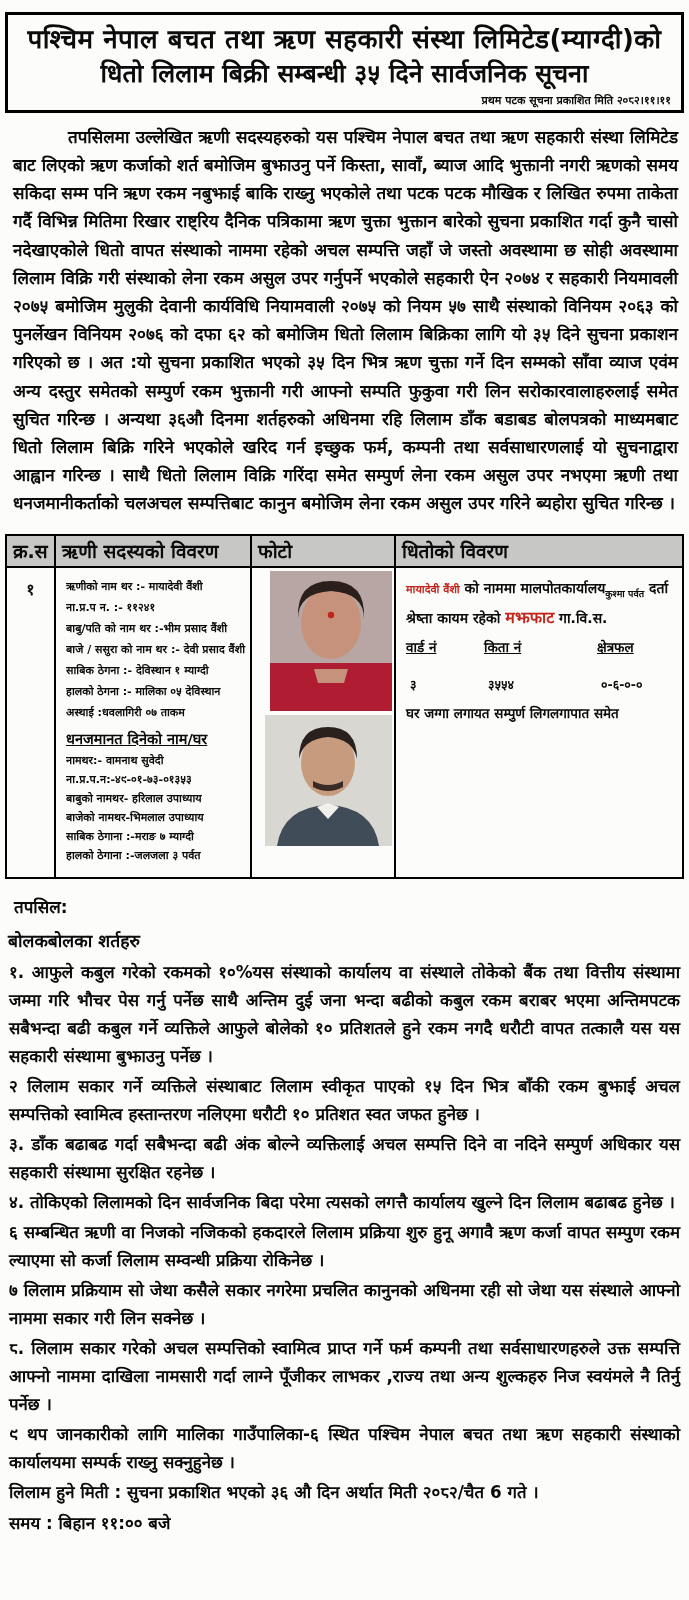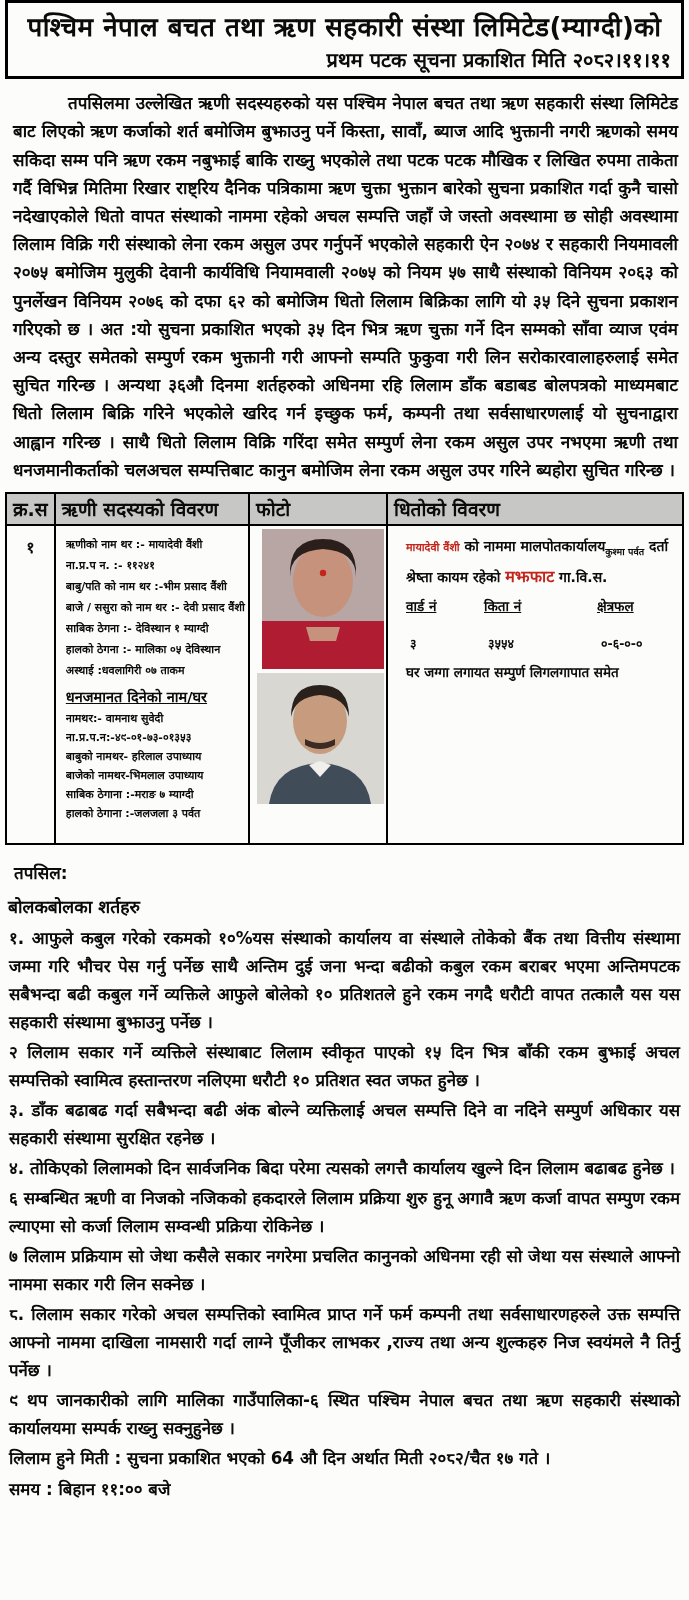--- a/index.html
+++ b/index.html
@@ -9,54 +9,54 @@
     width:689px; min-height:1600px;
     margin:0 auto;
     background:#fcfcfa;
     color:#0b0b0b;
     font-family:"DejaVu Sans", "Liberation Sans", sans-serif;
     font-weight:bold;
     overflow:hidden;
   }
   
   .title-box {
-    margin:0 5px 0 5px;
+    margin:12px 5px 0 5px;
     border:3px solid #000;
     padding:7px 10px 3px 10px;
     text-align:center;
   }
   .title-line1 { font-size:26px; line-height:1.35; letter-spacing:0.5px; }
   .title-line2 { font-size:25px; line-height:1.35; }
-  .pub-date { font-size:20px; text-align:right; margin-top:1px; }
+  .pub-date { font-size:11px; text-align:right; margin-top:1px; }
   
   .body-par {
     padding:10px 11px 6px 13px;
     font-size:17px; line-height:28.2px;
     text-align:justify; text-indent:55px;
   }
   
-  table.loan { border-collapse:collapse; width:679px; margin:2px 0 0 5px; }
+  table.loan { border-collapse:collapse; width:679px; margin:10px 0 0 5px; }
   table.loan th, table.loan td { border:2px solid #000; vertical-align:top; }
   table.loan th {
     background:#c7c7c5;
     font-size:19px; padding:2px 6px; text-align:left; height:28px;
   }
   th.c-sn { text-align:center; width:50px; }
   th.c-member { text-align:center; width:203px; }
   th.c-photo { width:170px; }
   th.c-coll { width:254px; }
   td.sn-cell { text-align:center; font-size:16px; padding-top:10px; }
-  td.member-cell { padding:8px 2px 20px 10px; }
+  td.member-cell { padding:8px 2px 12px 10px; }
   .mline { font-size:11px; line-height:21px; font-weight:600; white-space:nowrap; overflow:hidden; }
   .g-heading { font-size:14.5px; font-weight:bold; text-decoration:underline; margin:5px 0 3px 0; }
   .gline { font-size:11px; line-height:19px; font-weight:700; white-space:nowrap; overflow:hidden; }
   td.photo-cell { padding:3px 2px; }
   .photo-stack { display:flex; flex-direction:column; align-items:flex-end; gap:4px; }
   .photo-stack svg { display:block; }
-  td.coll-cell { padding:8px 6px 4px 18px; font-size:14px; line-height:25px; }
+  td.coll-cell { padding:8px 6px 4px 10px; font-size:14px; line-height:25px; }
   .red { color:#c2251c; }
   .owner-name { font-size:11px; font-weight:bold; }
   .office-sub { font-size:9.5px; vertical-align:sub; }
   .vdc-name { font-size:16px; font-weight:bold; }
   .coll-grid { display:grid; grid-template-columns:70px 105px 79px; margin-top:4px;gap:8px; }
   .coll-grid .hd { text-decoration:underline; font-size:13.5px; }
   .coll-grid .vl { font-size:12.5px; padding:4px 0 2px 4px; font-weight:600; }
   .coll-note { font-size:13.5px; margin-top:2px; }
   
   .tapsil { font-size:17px; margin:16px 0 10px 14px; }
@@ -64,20 +64,21 @@
   .cond { font-size:16.8px; line-height:28px; text-align:justify; padding:0 9px; margin:2px 0; }
   .meta { font-size:16.8px; line-height:29px; padding:0 9px; margin-top:2px; }
 </style>
 </head>
 <body>
 
 <div class="page">
 
   <div class="title-box">
     <div class="title-line1">पश्चिम नेपाल बचत तथा ऋण सहकारी संस्था लिमिटेड(म्याग्दी)को</div>
+    <div class="title-line2">धितो लिलाम बिक्री सम्बन्धी ३५ दिने सार्वजनिक सूचना</div>
     <div class="pub-date">प्रथम पटक सूचना प्रकाशित मिति २०८२।११।११</div>
   </div>
 
   <p class="body-par">तपसिलमा उल्लेखित ऋणी सदस्यहरुको यस पश्चिम नेपाल बचत तथा ऋण सहकारी संस्था लिमिटेड बाट लिएको ऋण कर्जाको शर्त बमोजिम बुझाउनु पर्ने किस्ता, सावाँ, ब्याज आदि भुक्तानी नगरी ऋणको समय सकिदा सम्म पनि ऋण रकम नबुझाई बाकि राख्नु भएकोले तथा पटक पटक मौखिक र लिखित रुपमा ताकेता गर्दै विभिन्न मितिमा रिखार राष्ट्रिय दैनिक पत्रिकामा ऋण चुक्ता भुक्तान बारेको सुचना प्रकाशित गर्दा कुनै चासो नदेखाएकोले धितो वापत संस्थाको नाममा रहेको अचल सम्पत्ति जहाँ जे जस्तो अवस्थामा छ सोही अवस्थामा लिलाम विक्रि गरी संस्थाको लेना रकम असुल उपर गर्नुपर्ने भएकोले सहकारी ऐन २०७४ र सहकारी नियमावली २०७५ बमोजिम मुलुकी देवानी कार्यविधि नियामवाली २०७५ को नियम ५७ साथै संस्थाको विनियम २०६३ को पुनर्लेखन विनियम २०७६ को दफा ६२ को बमोजिम  धितो लिलाम बिक्रिका लागि यो ३५ दिने सुचना प्रकाशन गरिएको छ । अत :यो सुचना प्रकाशित भएको ३५ दिन भित्र ऋण चुक्ता गर्ने दिन सम्मको साँवा व्याज एवंम अन्य दस्तुर समेतको सम्पुर्ण रकम भुक्तानी गरी आफ्नो सम्पति फुकुवा गरी लिन सरोकारवालाहरुलाई समेत सुचित गरिन्छ । अन्यथा ३६औ दिनमा शर्तहरुको अधिनमा रहि लिलाम डाँक बडाबड बोलपत्रको माध्यमबाट धितो लिलाम बिक्रि गरिने भएकोले खरिद गर्न इच्छुक फर्म, कम्पनी तथा सर्वसाधारणलाई यो सुचनाद्वारा आह्वान गरिन्छ । साथै धितो लिलाम विक्रि गरिंदा समेत सम्पुर्ण लेना रकम असुल उपर नभएमा ऋणी तथा धनजमानीकर्ताको चलअचल सम्पत्तिबाट कानुन बमोजिम लेना रकम असुल उपर गरिने ब्यहोरा सुचित गरिन्छ ।</p>
 
   <table class="loan">
     <thead>
       <tr>
         <th class="c-sn">क्र.स</th>
         <th class="c-member">ऋणी सदस्यको विवरण</th>
@@ -165,17 +166,17 @@
       <p class="cond">३. डाँक बढाबढ गर्दा सबैभन्दा बढी अंक बोल्ने व्यक्तिलाई अचल सम्पत्ति दिने वा नदिने सम्पुर्ण अधिकार यस सहकारी संस्थामा सुरक्षित रहनेछ ।</p>
       <p class="cond">४. तोकिएको लिलामको दिन सार्वजनिक बिदा परेमा त्यसको लगत्तै कार्यालय खुल्ने दिन लिलाम बढाबढ हुनेछ ।</p>
       <p class="cond">६ सम्बन्धित ऋणी वा निजको नजिकको हकदारले लिलाम प्रक्रिया शुरु हुनू अगावै ऋण कर्जा वापत सम्पुण रकम ल्याएमा सो कर्जा लिलाम सम्वन्धी प्रक्रिया रोकिनेछ ।</p>
       <p class="cond">७ लिलाम प्रक्रियाम सो जेथा कसैले सकार नगरेमा प्रचलित कानुनको अधिनमा रही सो जेथा यस संस्थाले आफ्नो नाममा सकार गरी लिन सक्नेछ ।</p>
       <p class="cond">८. लिलाम सकार गरेको अचल सम्पत्तिको स्वामित्व प्राप्त गर्ने फर्म कम्पनी तथा सर्वसाधारणहरुले उक्त सम्पत्ति आफ्नो नाममा दाखिला नामसारी गर्दा लाग्ने पूँजीकर लाभकर ,राज्य तथा अन्य शुल्कहरु निज स्वयंमले नै तिर्नु पर्नेछ ।</p>
       <p class="cond">९ थप जानकारीको लागि मालिका गाउँपालिका-६ स्थित पश्चिम नेपाल बचत तथा ऋण सहकारी संस्थाको कार्यालयमा सम्पर्क राख्नु सक्नुहुनेछ ।</p>
     </div>
 
   <div>
 
-  <p class="meta">लिलाम हुने मिती : सुचना प्रकाशित भएको 64 औ दिन अर्थात मिती २०८२/चैत १७ गते    ।</p>
+  <p class="meta">लिलाम हुने मिती : सुचना प्रकाशित भएको ३६ औ दिन अर्थात मिती २०८२/चैत 6 गते    ।</p>
       <p class="meta">समय : बिहान ११:०० बजे</p>
     </div>
 
 </div>
 
 </body></html>

